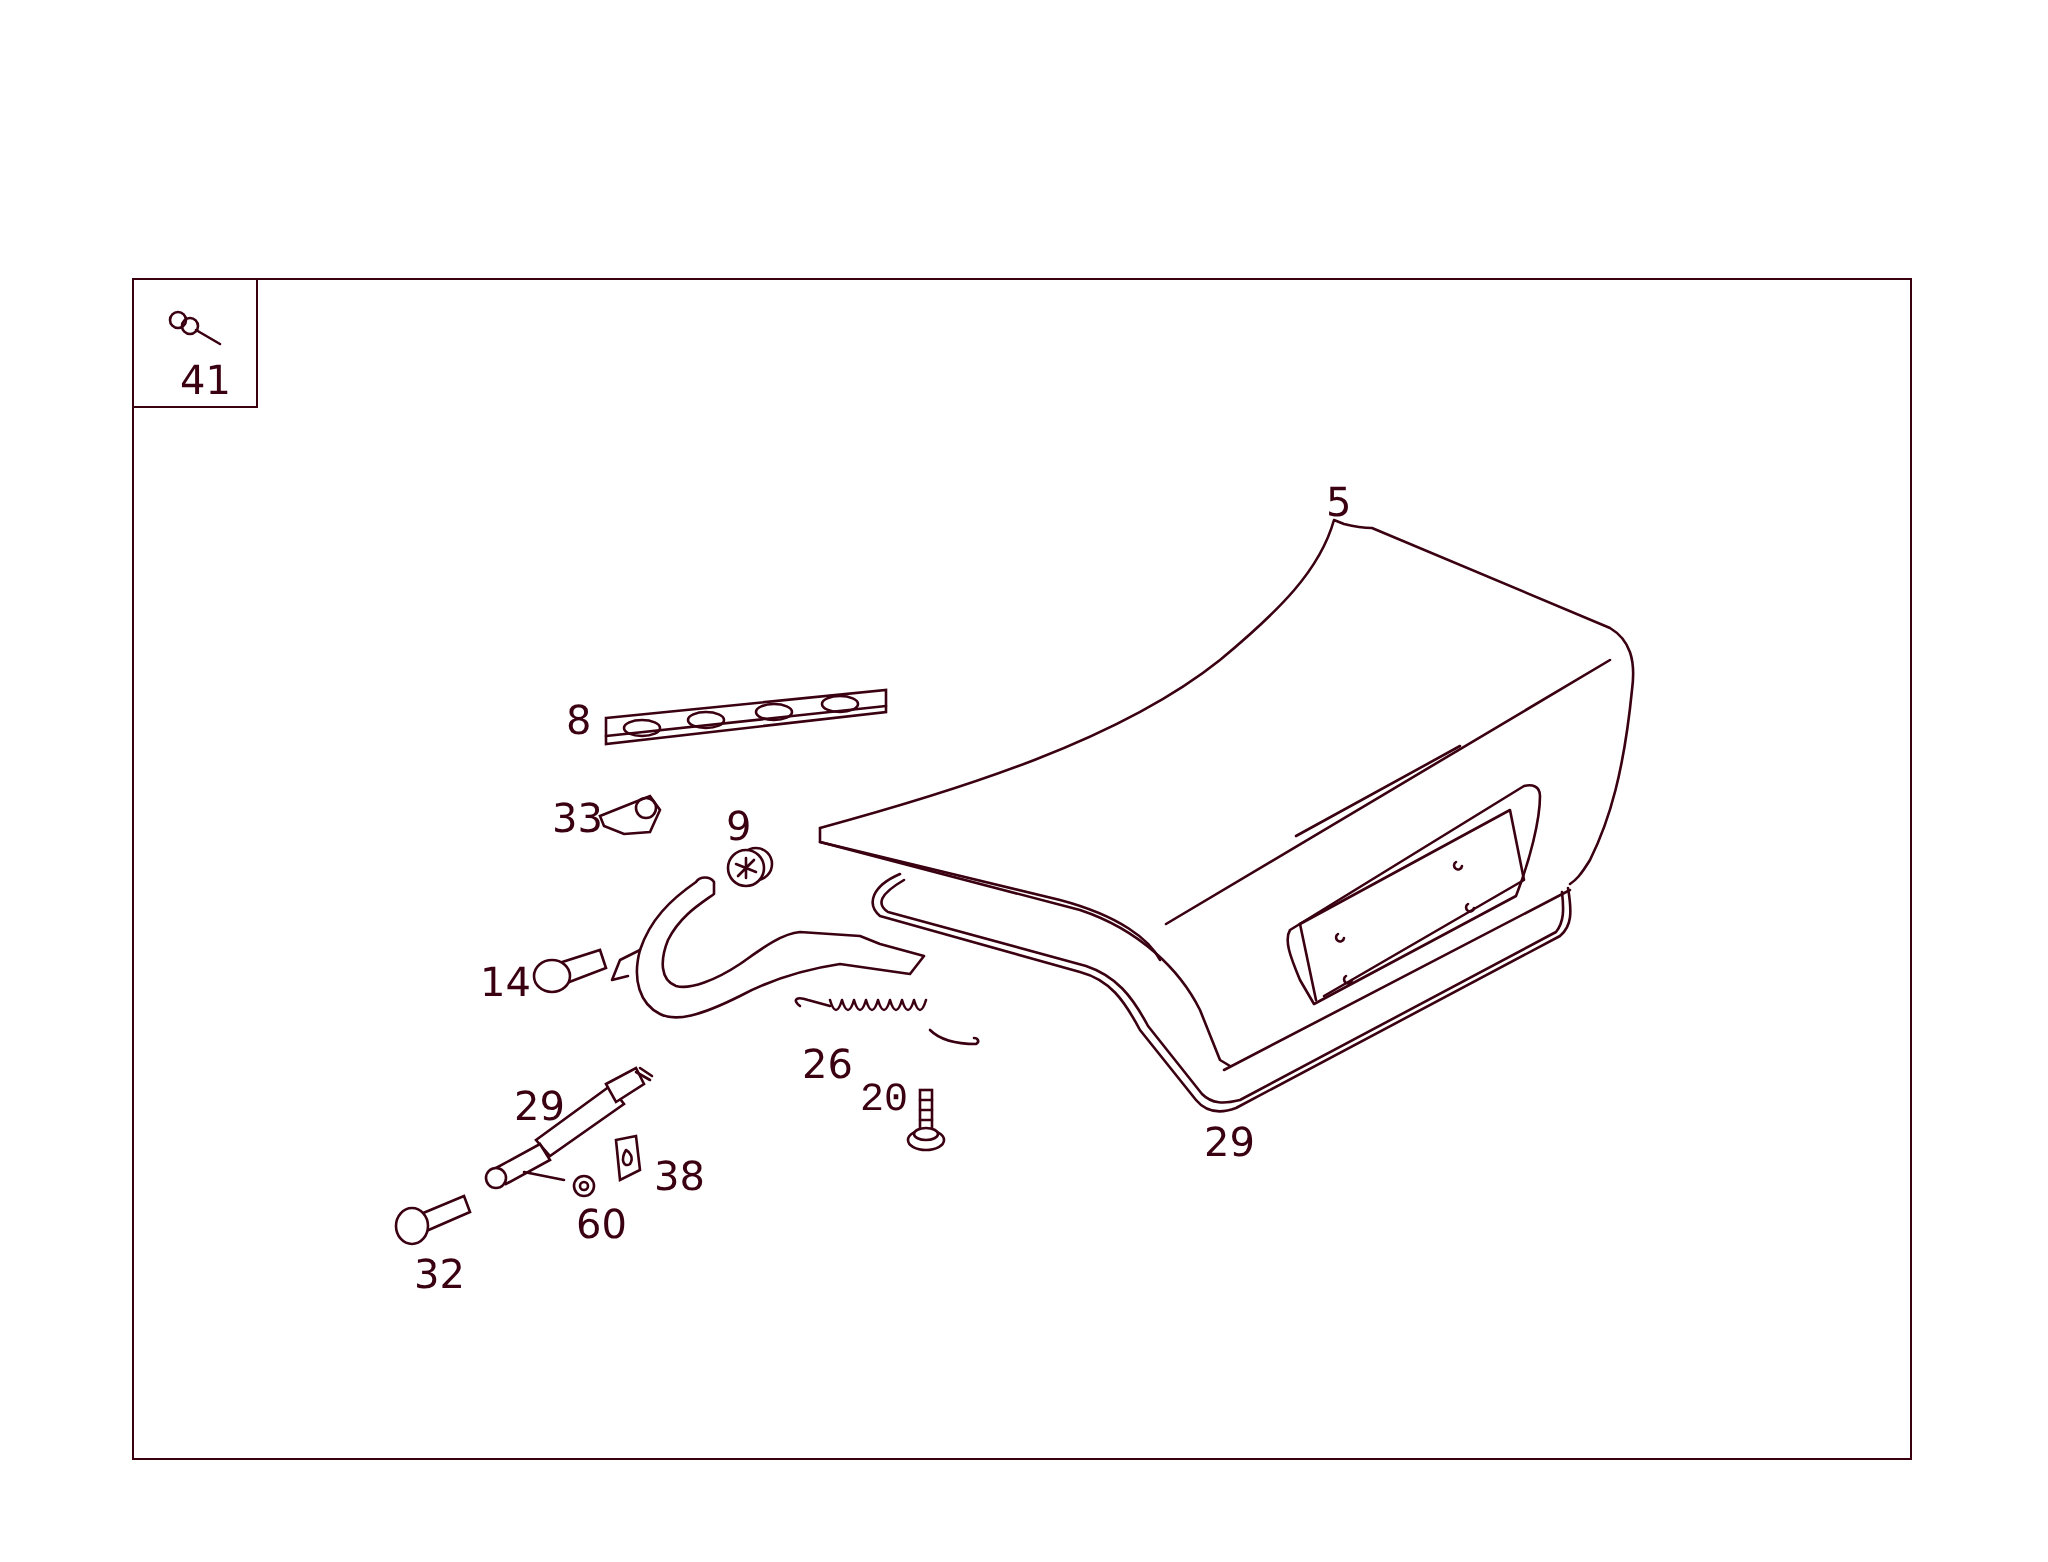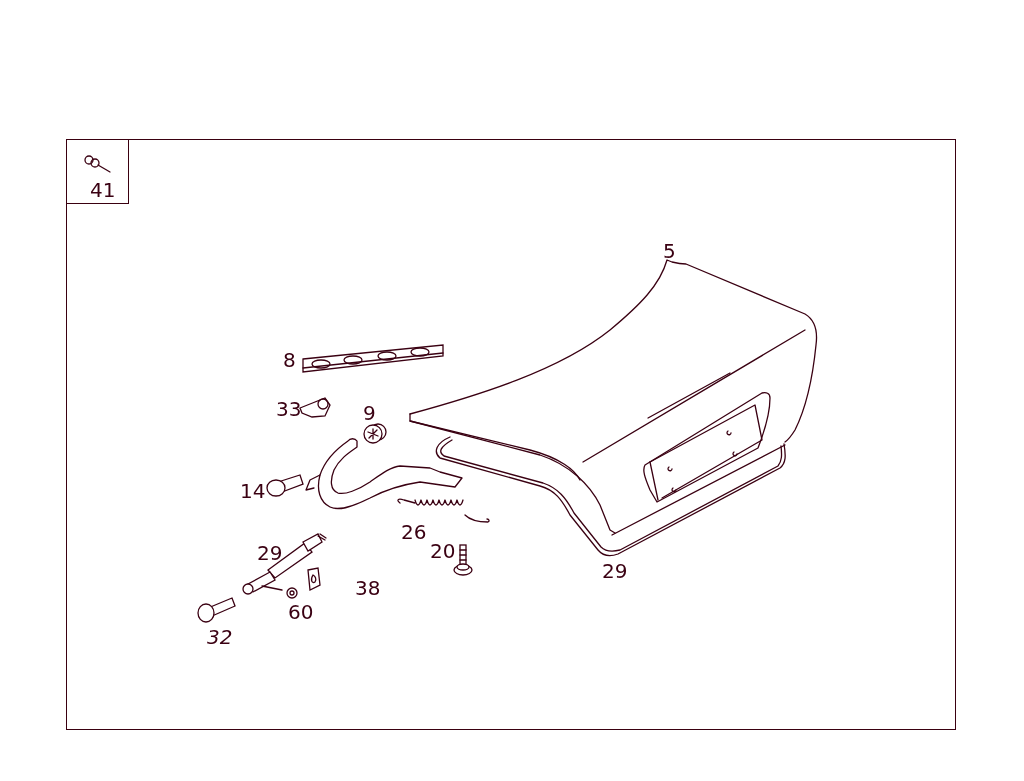--- a/index.html
+++ b/index.html
@@ -114,20 +114,20 @@
 
 <div class="frame"></div>
 <div class="legend-box"></div>
 
 <span class="callout" style="left:90px; top:180px;">41</span>
 
 <span class="callout" style="left:663px; top:241px;">5</span>
 <span class="callout" style="left:283px; top:350px;">8</span>
 <span class="callout" style="left:240px; top:481px;">14</span>
 <span class="callout" style="left:363px; top:403px;">9</span>
-<span class="callout" style="left:430px; top:541px;">20</span>
+<span class="callout" style="left:430px; top:541px;font-family:Liberation Mono, monospace;">20</span>
 <span class="callout" style="left:276px; top:399px;">33</span>
 <span class="callout" style="left:401px; top:522px;">26</span>
 <span class="callout" style="left:257px; top:543px;">29</span>
-<span class="callout" style="left:207px; top:627px;font-style:italic;">32</span>
+<span class="callout" style="left:207px; top:627px;">32</span>
 <span class="callout" style="left:288px; top:602px;">60</span>
-<span class="callout" style="left:327px; top:578px;margin-left:28px;">38</span>
+<span class="callout" style="left:327px; top:578px;">38</span>
 <span class="callout" style="left:602px; top:561px;">29</span>
 
 </body></html>

